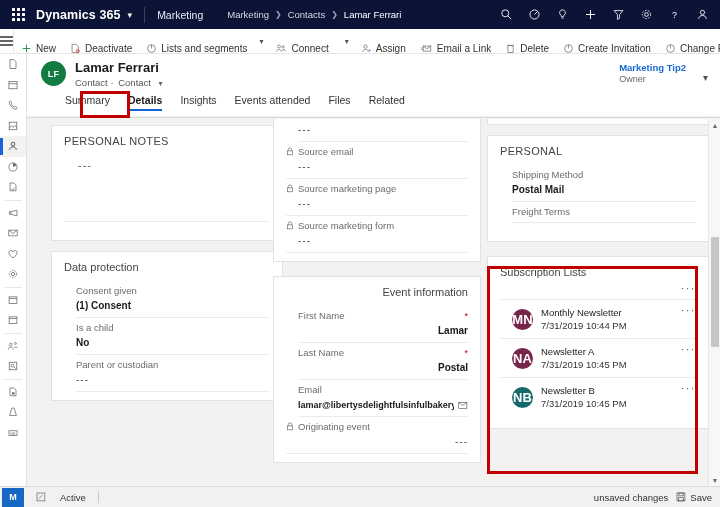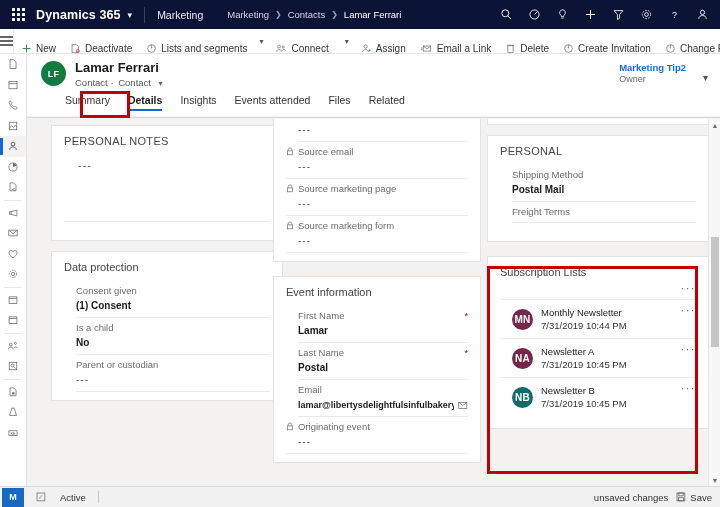--- a/index.html
+++ b/index.html
@@ -106,21 +106,21 @@
   .lockico { flex:0 0 auto; }
 
   
   .sub-card { background:#fff; border:1px solid #e2e2e2; padding:9px 0 12px 0; }
   .sub-head { font-size:11px; color:#444; padding:0 12px 0 12px; }
   .sub-toolrow { height:18px; position:relative; border-bottom:1px solid #ebebeb; margin:4px 10px 0 12px; }
   .sub-toolrow .ell { position:absolute; right:2px; top:0px; letter-spacing:1.5px; color:#666; font-size:11px; }
   .sub-item { position:relative; display:flex; align-items:center; gap:8px; padding:7px 12px 7px 12px; margin:0 10px 0 12px;
               border-bottom:1px solid #ebebeb; }
   .sub-item:last-child { border-bottom:none; }
-  .sub-av { width:21px; height:21px; border-radius:50%; color:#fff; font-size:10px; font-weight:bold;
+  .sub-av { width:21px; height:21px; border-radius:50%; color:#fff; font-size:13px; font-weight:bold;
             display:flex; align-items:center; justify-content:center; flex:0 0 auto; letter-spacing:.2px; }
   .sub-txt .n { font-size:9.5px; color:#222; }
   .sub-txt .d { font-size:9.5px; color:#333; margin-top:2px; }
   .sub-item .ell { position:absolute; right:2px; top:4px; letter-spacing:1.5px; color:#666; font-size:11px; }
 
   
   .vscroll { position:absolute; right:0; top:119px; bottom:21px; width:12px; background:#f7f7f7; border-left:1px solid #e6e6e6; }
   .vscroll .arrow { position:absolute; left:0; width:12px; height:12px; display:flex; align-items:center; justify-content:center;
                     color:#6b6b6b; font-size:7px; }
   .vscroll .arrow.up { top:0; } .vscroll .arrow.dn { bottom:0; }
@@ -517,21 +517,21 @@
                   <path d="M2.6 5.2V3.6a2.4 2.4 0 0 1 4.8 0v1.6" fill="none" stroke="#666" stroke-width="0.9"></path>
                   <rect x="1.6" y="5.2" width="6.8" height="5.2" fill="none" stroke="#666" stroke-width="0.9"></rect>
                 </svg>
               <span>Source marketing form</span>
             </div>
             <div class="f-val empty inset" style="padding-left:12px">---</div>
           </div>
         </div>
       </div>
 
-      <div class="card" style="margin-top:14px;">
+      <div class="card" style="margin-top:14px;text-align:right;">
         <div class="card-title">Event information</div>
         <div class="inset">
           <div class="field">
             <div class="f-label">
               <span>First Name</span>
               <span class="req">*</span>
             </div>
             <div class="f-val">Lamar</div>
           </div>
           <div class="field">

